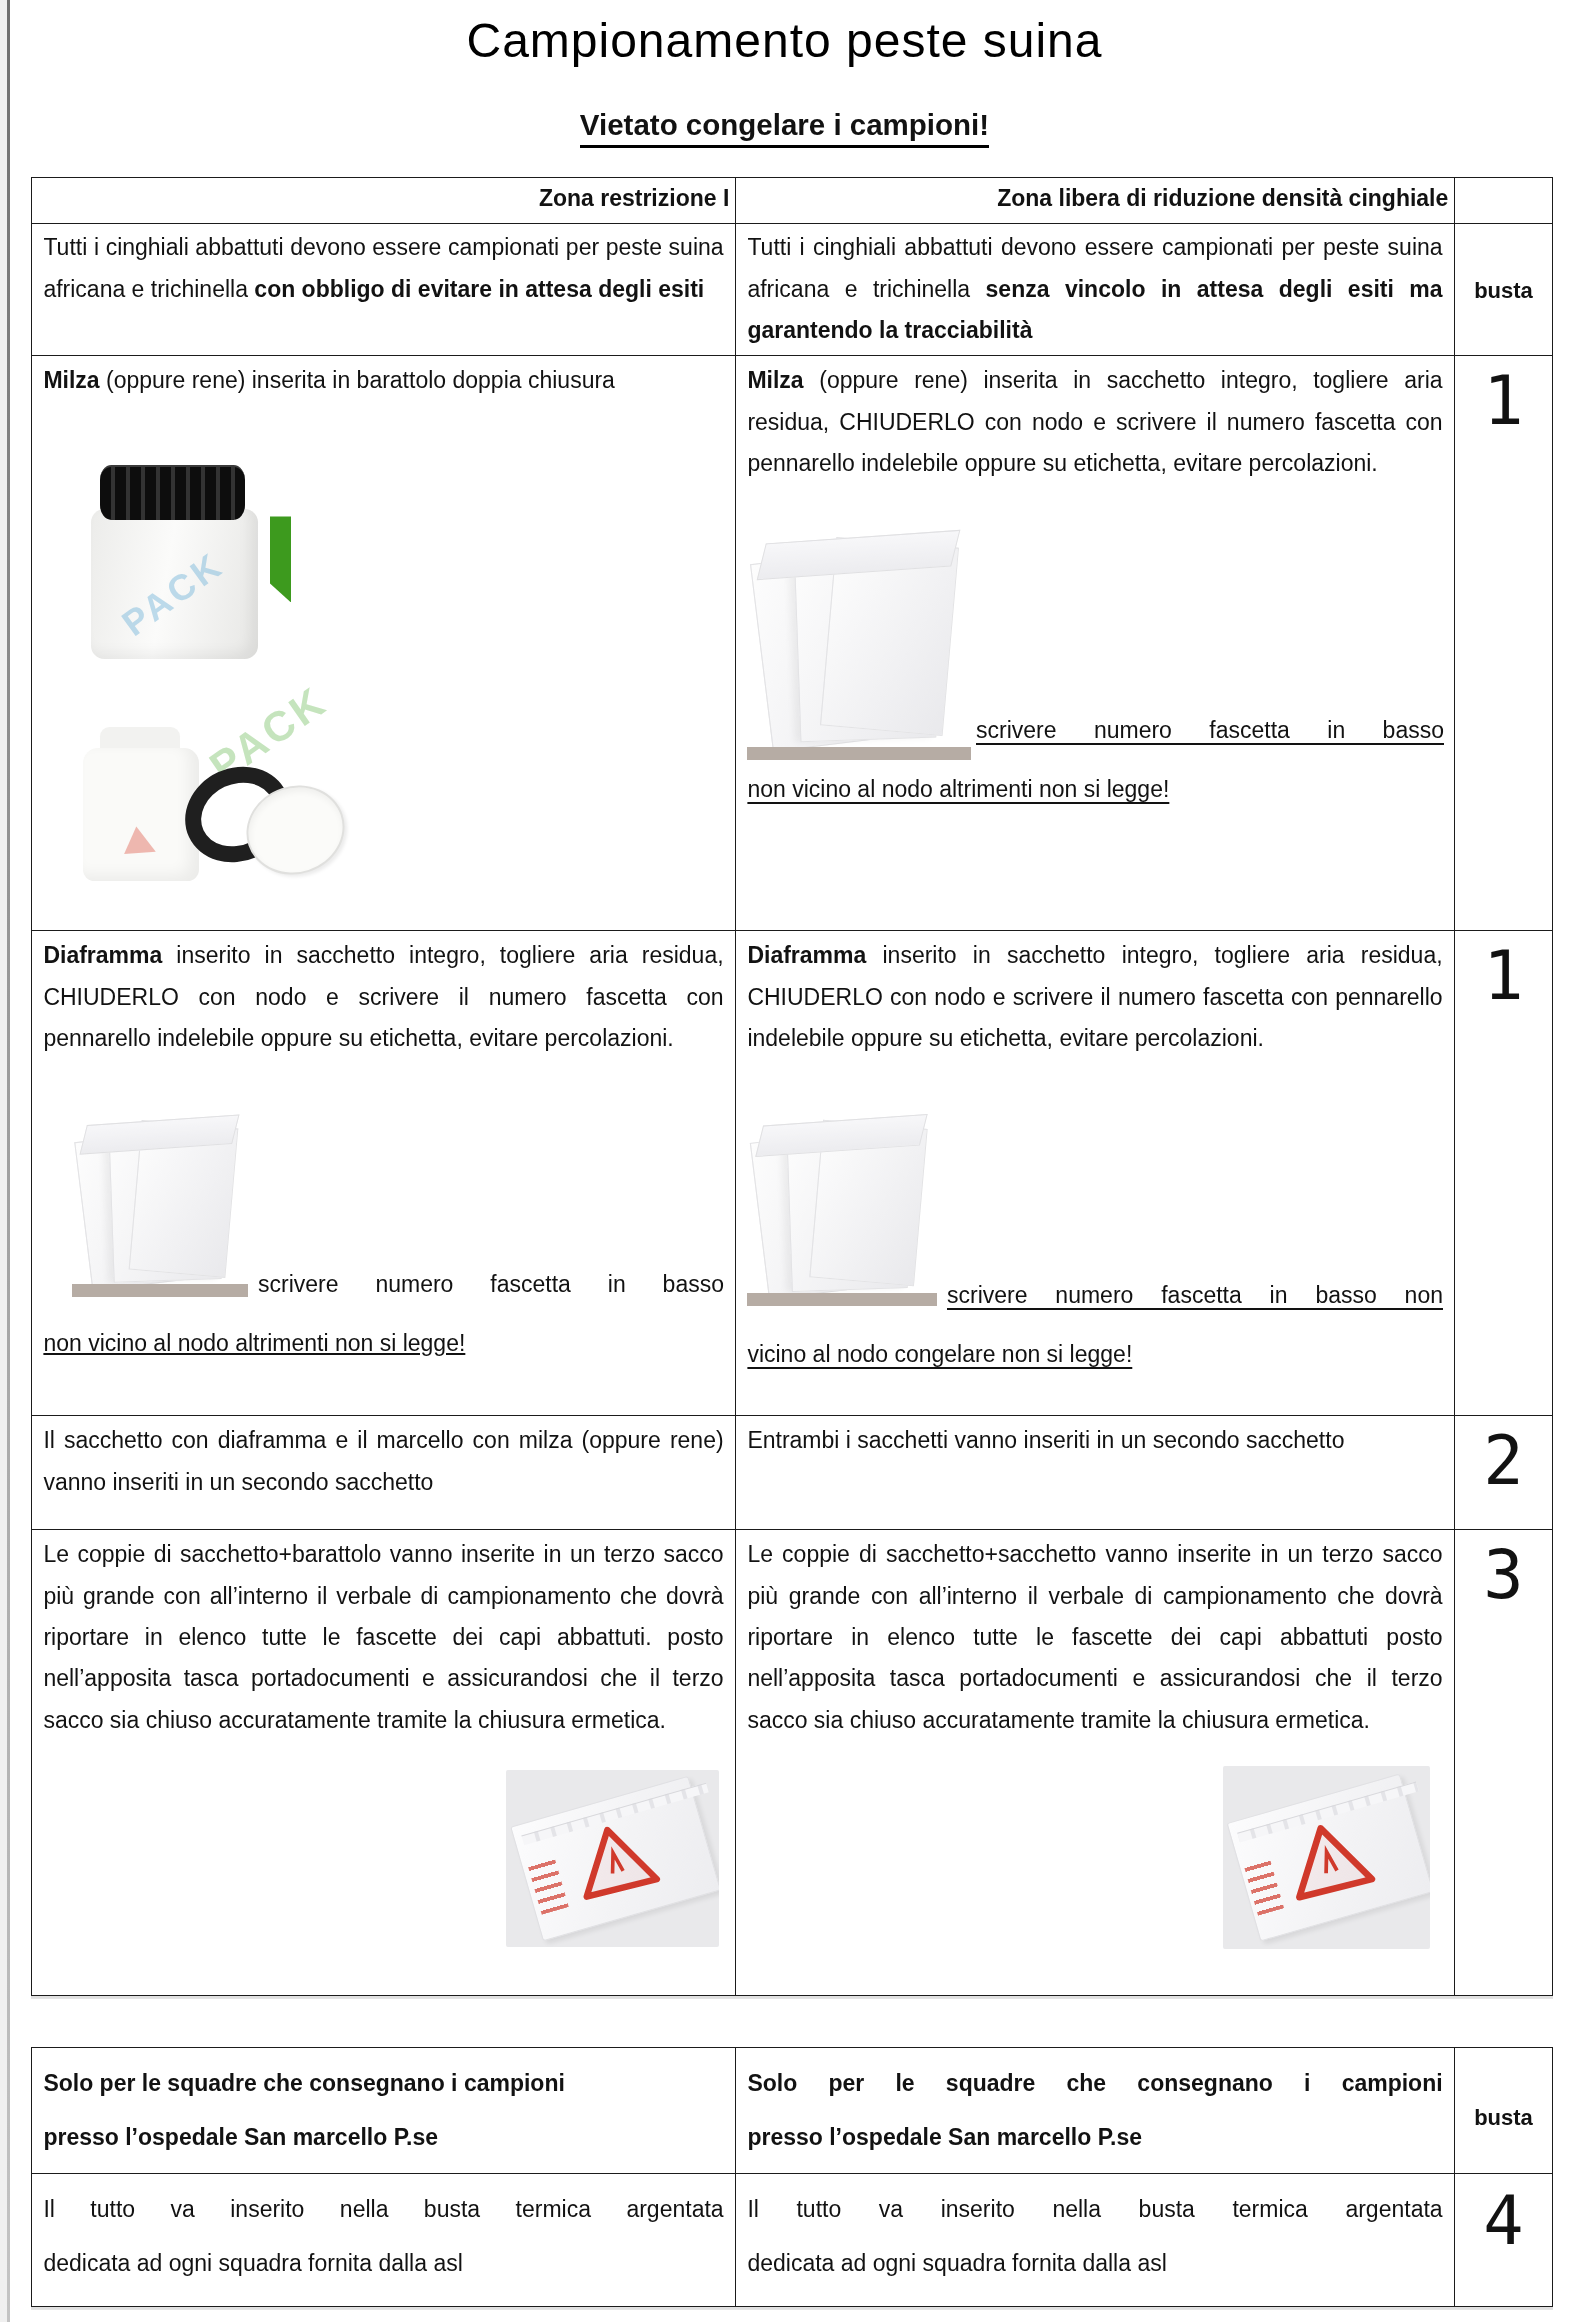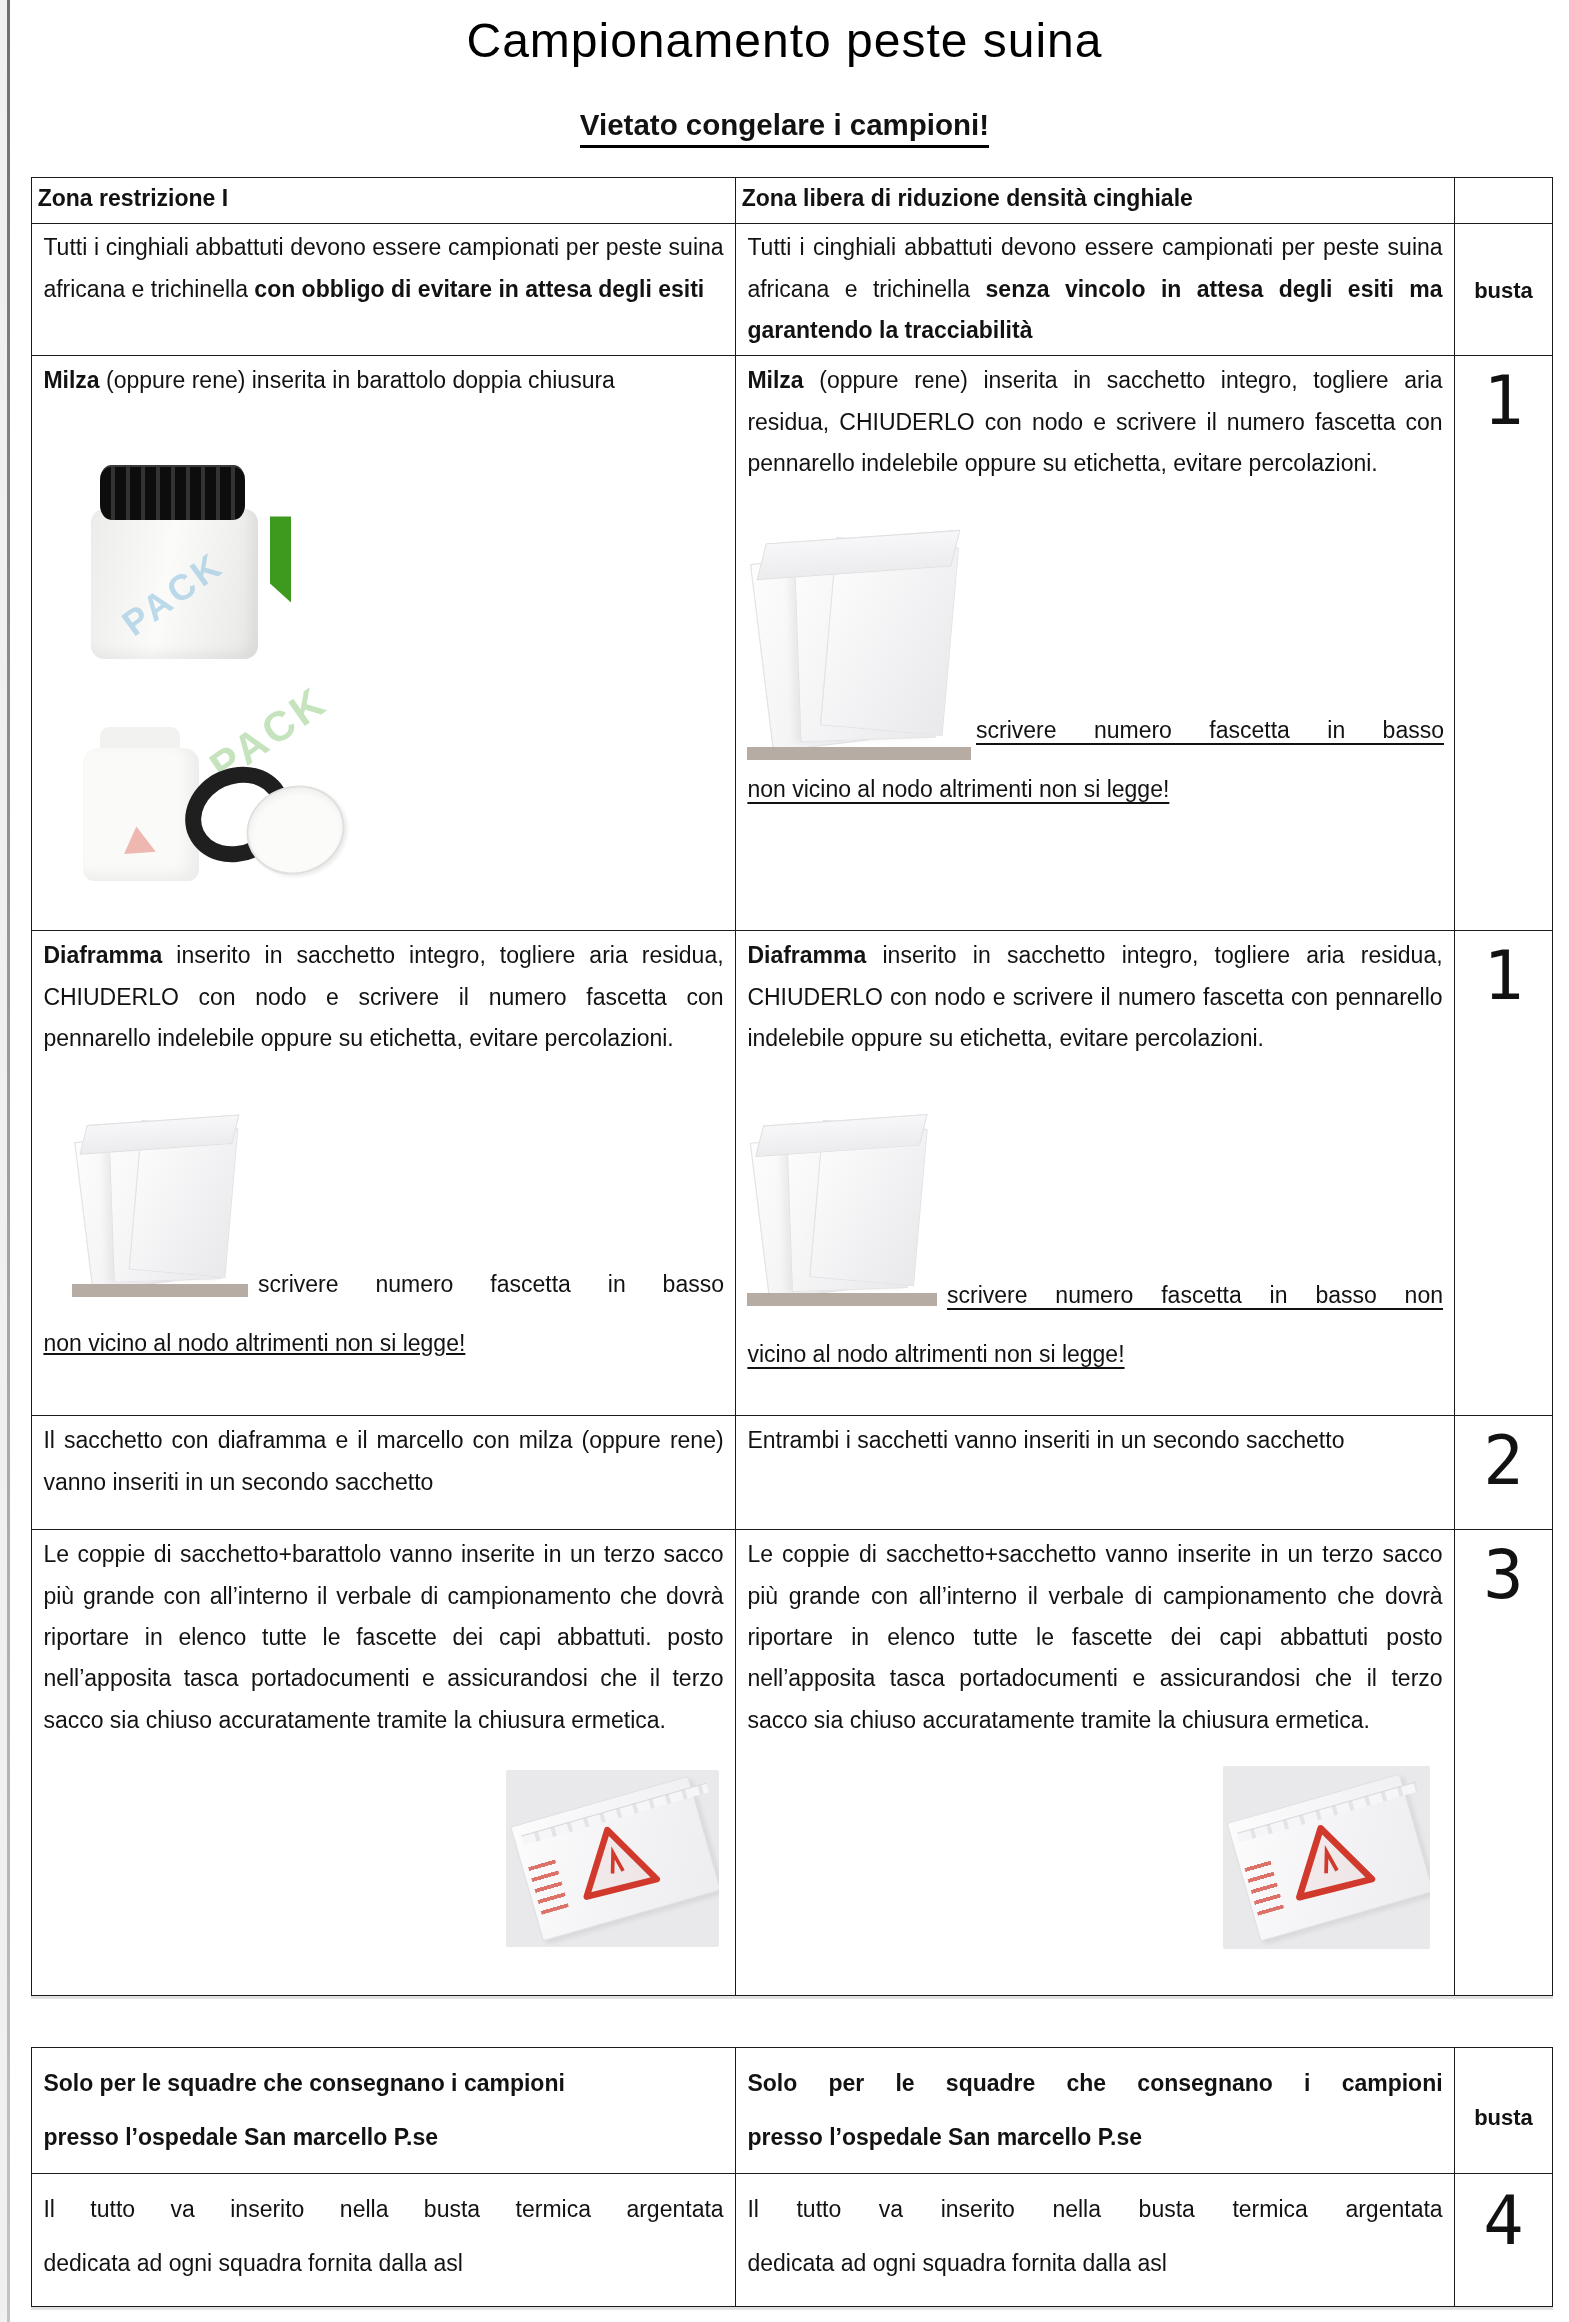--- a/index.html
+++ b/index.html
@@ -27,21 +27,21 @@
     margin-left:31px; width:1521px;
     box-shadow:0 2.9px 0 rgba(0,0,0,0.12);
   }
   #t1 { margin-top:28.5px; }
   #t2 { margin-top:51px;padding-left:26px; }
   td {
     border:1.9px solid #1b1b1b; vertical-align:top;
     padding:3.8px 11.4px; font-size:23px; line-height:1.8;
     text-align:justify; overflow:hidden;
   }
-  .th { font-weight:bold; text-align:left; padding:3.8px 5.7px; line-height:1.5; }
+  .th { font-weight:bold; text-align:right; padding:3.8px 5.7px; line-height:1.5; }
   .cell-rel { position:relative; }
   p.cellp { margin:0; }
   .p-narrow { max-width:623px; }
   .busta-cell { text-align:center; padding:5.7px 1.9px; }
   .busta-label { font-weight:bold; font-size:22px; line-height:1.5;margin-top:45px; }
   .busta-num {
     font-family:"DejaVu Sans Mono", monospace;
     font-size:67px; line-height:1.05; padding-top:3.8px;
   }
   .t2 td { line-height:2.35; padding-top:7.6px; }
@@ -235,21 +235,21 @@
       <p class="cellp"><b>Diaframma</b><span> inserito in sacchetto integro, togliere aria residua, CHIUDERLO con nodo e scrivere il numero fascetta con pennarello indelebile oppure su etichetta, evitare percolazioni.</span></p>
 
       <div class="photo bags" style="left:11.4px;top:185px;width:190px;height:190px;">
         <i class="bag b1"></i>
         <i class="bag b2"></i>
         <i class="bag b3"></i>
         <i class="bag-fold"></i>
         <i class="bags-bar"></i>
       </div>
       <span class="note note-l1 line-just" style="left:211px;top:344px;width:496px;">scrivere numero fascetta in basso non</span>
-      <span class="note note-l2" style="left:11.4px;top:403px;">vicino al nodo altrimenti non si legge!</span>
+      <span class="note note-l2" style="left:11.4px;top:403px;">vicino al nodo congelare non si legge!</span>
     </td>
 
     <td class="busta-cell">
       <div class="busta-num">1</div>
     </td>
   </tr>
 
   <tr style="height:114px">
     <td>
       <p class="cellp">Il sacchetto con diaframma e il marcello con milza (oppure rene) vanno inseriti in un secondo sacchetto</p>

